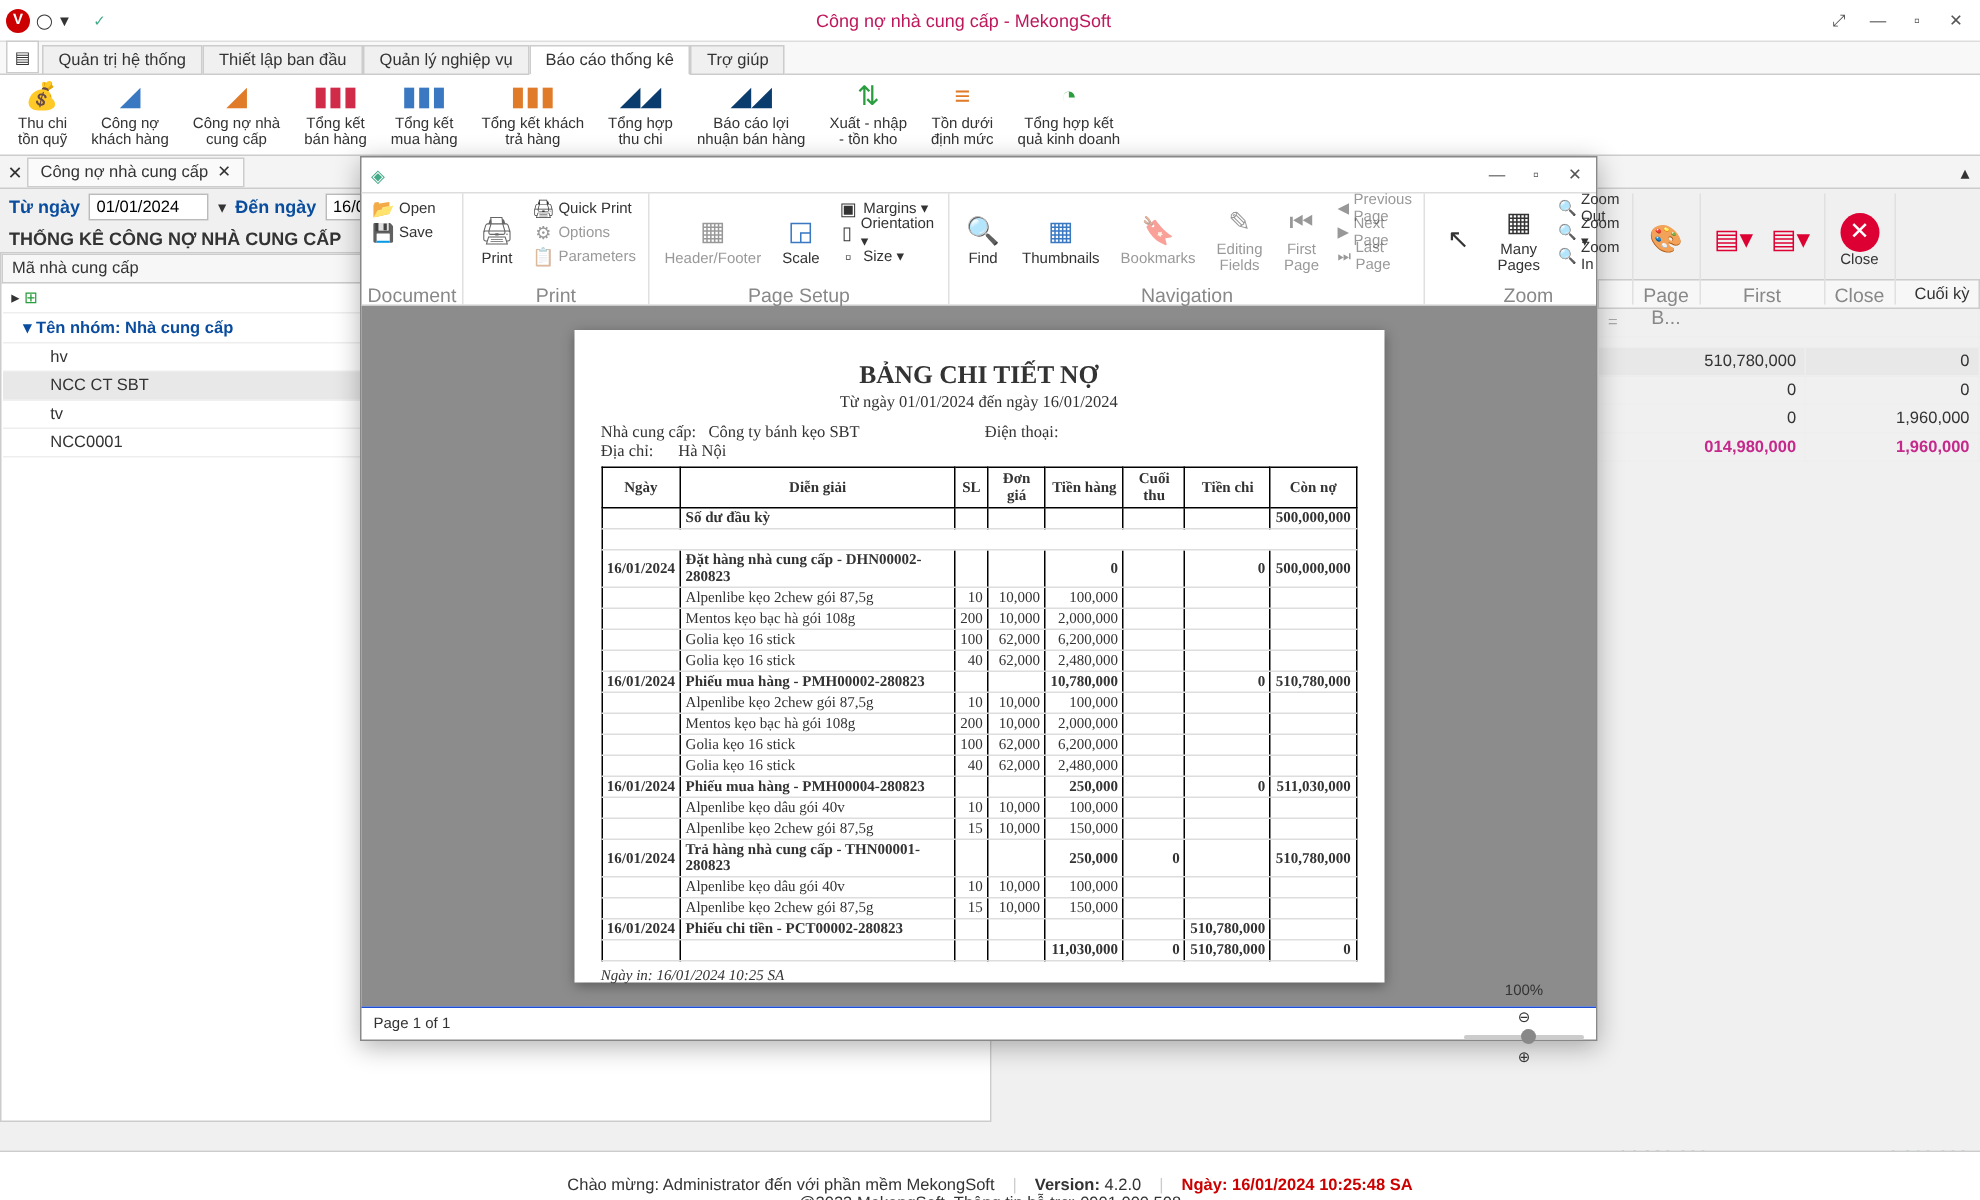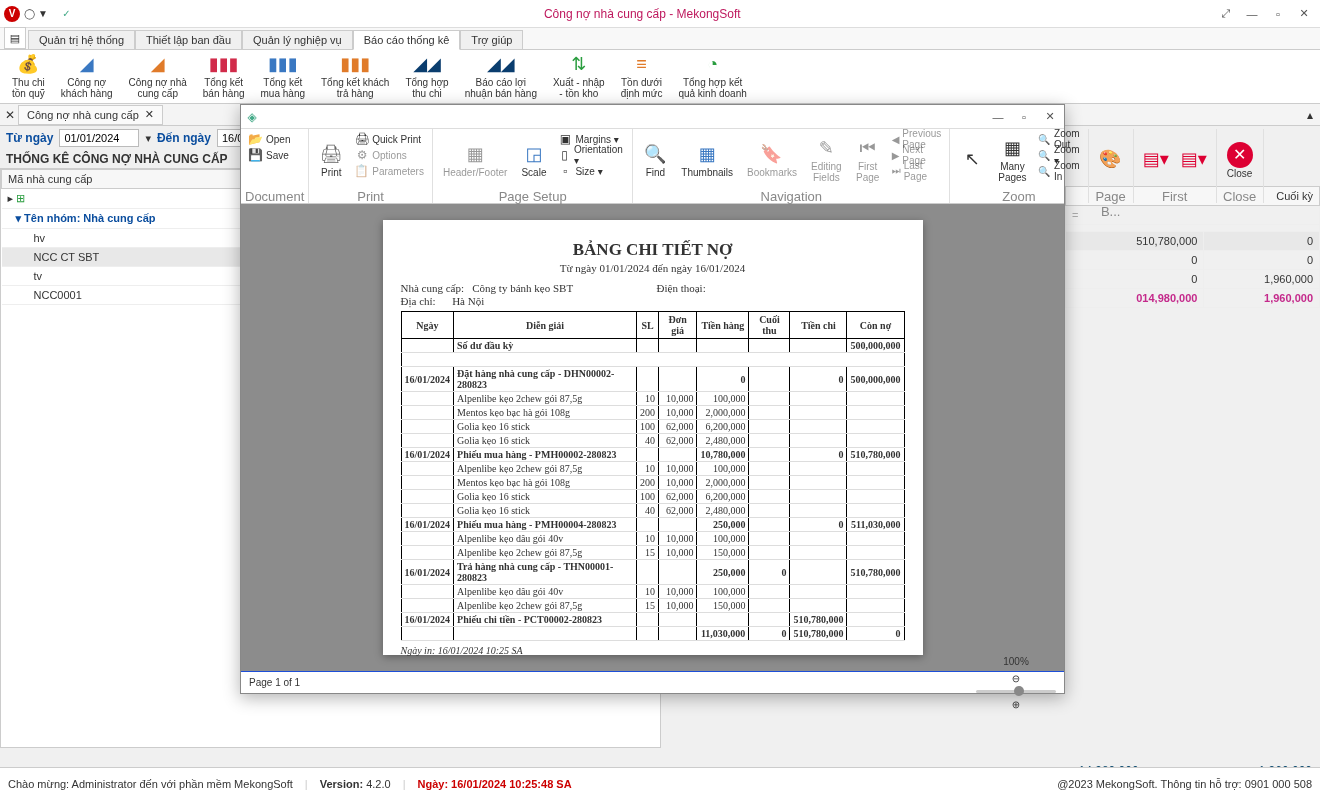--- a/index.html
+++ b/index.html
@@ -73,21 +73,21 @@
 .zoom-ctrl { display: flex; align-items: center; gap: 6px; flex-direction: column; }
 .zoom-track { width: 80px; height: 3px; background: #ccc; position: relative; border-radius: 2px; }
 .zoom-knob { position: absolute; left: 38px; top: -4px; width: 10px; height: 10px; background: #888; border-radius: 50%; }
 
 .right-cols { position: absolute; right: 0; top: 60px; width: 255px; }
 .right-cols table { width: 100%; border-collapse: collapse; }
 .right-cols th { border: 1px solid #ccc; background: #f7f7f7; font-weight: normal; padding: 3px 6px; font-size: 11px; text-align: right; }
 .right-cols td { border: 1px solid #eee; padding: 3px 6px; text-align: right; font-size: 11px; }
 
 .footer-sum { position: absolute; bottom: 22px; right: 8px; display: flex; gap: 120px; font-size: 12px; }
-.status-bar { position: absolute; bottom: 0; left: 0; right: 0; height: 22px; border-top: 1px solid #ccc; display: flex; align-items: center; justify-content: space-between; padding: 16px 8px; font-size: 11px; background: #fff; }
+.status-bar { position: absolute; bottom: 0; left: 0; right: 0; height: 22px; border-top: 1px solid #ccc; display: flex; align-items: center; padding: 16px 8px; font-size: 11px; background: #fff; flex-direction: column; }
 .sb-left { display: flex; gap: 12px; align-items: center; }
 .sb-sep { color: #ccc; }
 .sb-date { color: #c00; font-weight: bold; }
 </style>
 </head>
 <body>
 
 <div class="title-bar">
   <div class="tb-left">
     <div class="app-icon">V</div>

